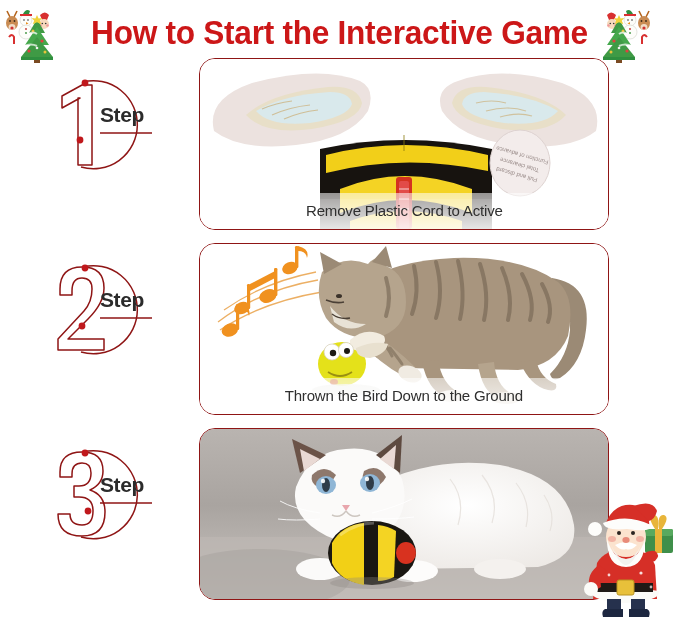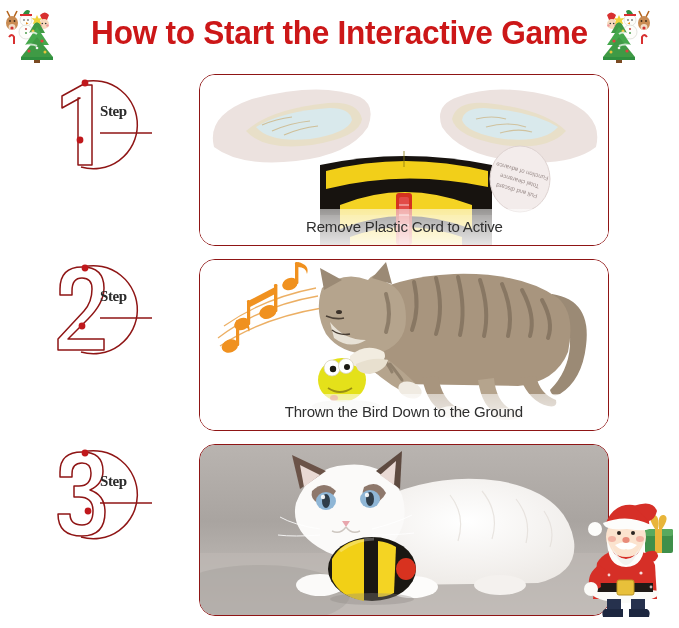--- a/index.html
+++ b/index.html
@@ -66,32 +66,32 @@
     left: 48px;
     top: 12px;
     width: 136px;
     height: 110px;
   }
   .step-badge svg { display: block; }
   .step-word {
     position: absolute;
     left: 52px;
     top: 33px;
-    font-family: Liberation Serif, serif;
-    font-size: 15px;
+    font-family: Liberation Sans, sans-serif;
+    font-size: 21px;
     font-weight: bold;
     color: #2b2b2b;
     letter-spacing: -0.4px;
   }
 
   
   .panel {
     position: absolute;
     left: 199px;
-    top: 16px;
+    top: 0;
     width: 408px;
     height: 170px;
     border: 1.6px solid #8f1515;
     border-radius: 16px;
     background: #ffffff;
     overflow: hidden;
   }
   .panel-art {
     position: absolute;
     inset: 0;

